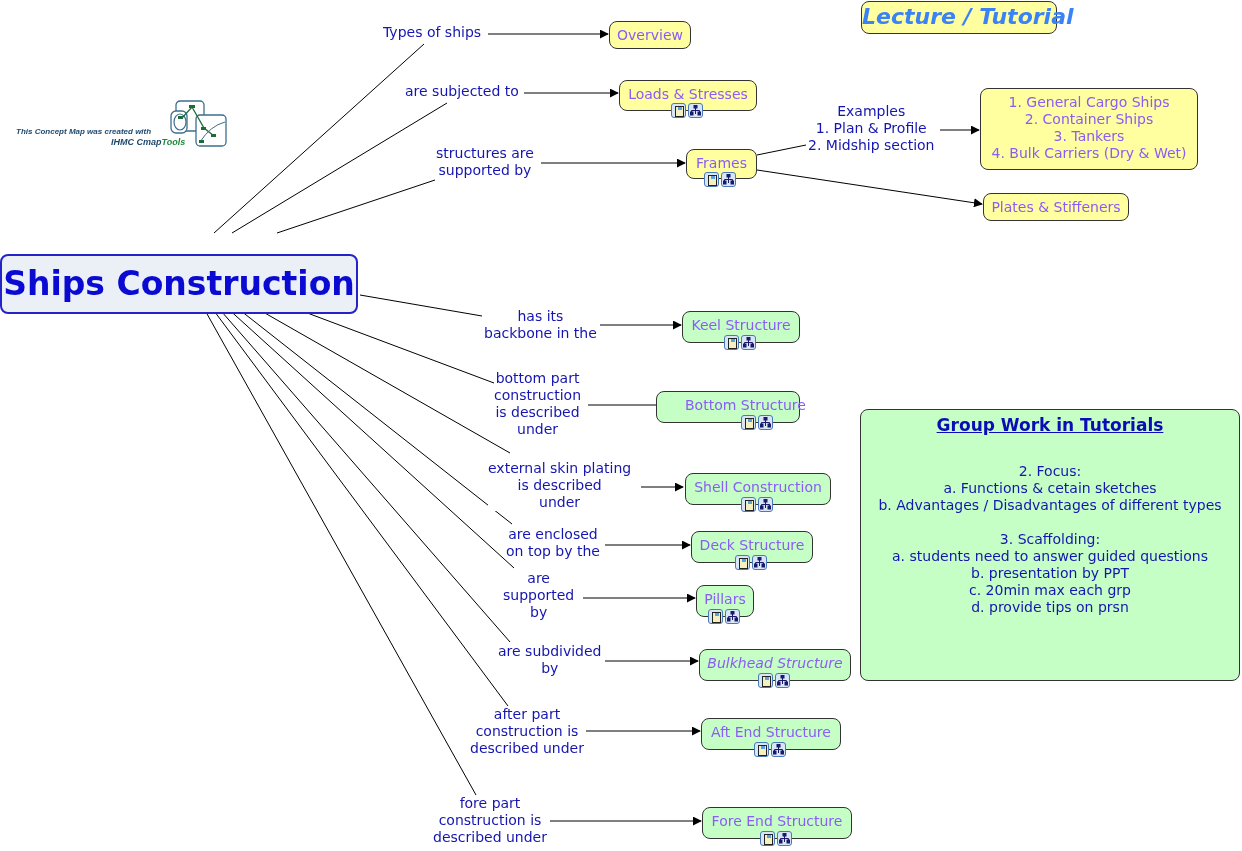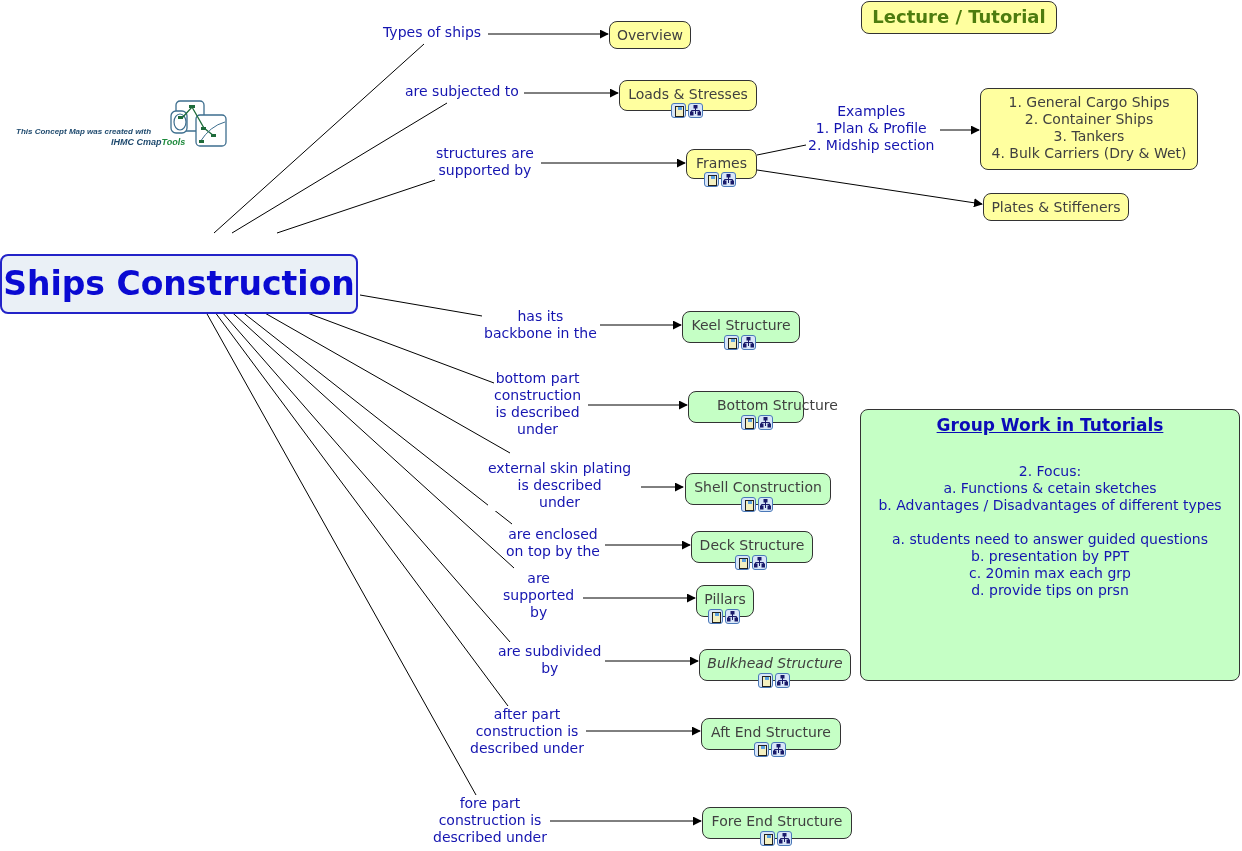--- a/index.html
+++ b/index.html
@@ -1,26 +1,26 @@
 <!DOCTYPE html>
 <html><head>
 <meta charset="utf-8">
 <style>
   html, body { margin:0; padding:0; background:#ffffff; }
   body { width:1242px; height:851px; position:relative; overflow:hidden;
          font-family:"DejaVu Sans", "Liberation Sans", sans-serif; }
   #edges { position:absolute; left:0; top:0; width:1242px; height:851px; }
   .node { position:absolute; box-sizing:border-box; border:1px solid #333;
-          border-radius:8px; color:#404040; font-size:14px; text-align:center;
+          border-radius:8px; color:#8b5cf6; font-size:14px; text-align:center;
           line-height:17px; white-space:nowrap; }
   .yellow { background:#ffff9f; }
   .green  { background:#c5ffc5; }
   .root { background:#eaf0f6; border:2px solid #2323c8; color:#0a0ad2;
           font-weight:bold; font-size:33px; line-height:56px; border-radius:8px; }
-  .title-node { font-weight:bold; font-size:18px; line-height:30px; color:#4d7c0f; }
+  .title-node { font-weight:bold; font-size:22px; line-height:30px; color:#3b82f6;font-style:italic; }
   .lbl { position:absolute; color:#1515b0; font-size:14px; line-height:17px;
          text-align:center; white-space:nowrap; background:#fff; }
   .icons { position:absolute; display:flex; gap:2px; }
   .ic { width:15px; height:15px; box-sizing:border-box; border:1px solid #4a78b8;
         border-radius:3px; background:#d8e6f8; position:relative; }
   .ic.doc::before { content:""; position:absolute; left:3px; top:2px; width:7px; height:9px;
         background:#f4f0c0; border:1px solid #222; }
   .ic.doc::after { content:""; position:absolute; left:6px; top:3px; width:4px; height:3px;
         background:#5aa0e0; }
   .ic.map svg { position:absolute; left:1px; top:1px; }
@@ -218,21 +218,21 @@
         <g stroke="#1a1a6a" stroke-width="1" fill="#1a1a6a">
           <rect x="4" y="0" width="3" height="3"></rect>
           <rect x="0" y="7" width="3" height="3"></rect>
           <rect x="8" y="7" width="3" height="3"></rect>
           <path d="M5.5 3 V5.5 M1.5 5.5 H9.5 M1.5 5.5 V7 M9.5 5.5 V7 M5.5 5.5 V9" fill="none"></path>
         </g>
       </svg>
     </span>
 </div>
 
-<div class="node green" style="left:688px;top:391px;width:116px;height:32px;line-height:27px;padding-left:28px;">
+<div class="node green" style="left:656px;top:391px;width:144px;height:32px;line-height:27px;padding-left:28px;">
   <span>Bottom Structure</span>
 </div>
 <div class="icons" style="left:741px;top:415px;">
   <span class="ic doc"></span>
   <span class="ic map">
       <svg width="11" height="11" viewBox="0 0 11 11">
         <g stroke="#1a1a6a" stroke-width="1" fill="#1a1a6a">
           <rect x="4" y="0" width="3" height="3"></rect>
           <rect x="0" y="7" width="3" height="3"></rect>
           <rect x="8" y="7" width="3" height="3"></rect>
@@ -345,18 +345,19 @@
 </div>
 
 <div class="group">
   <h2>Group Work in Tutorials</h2>
   <div style="height:10px"></div>
   <div class="gap"></div>
   <div class="ln">2. Focus:</div>
   <div class="ln">a. Functions &amp; cetain sketches</div>
   <div class="ln">b. Advantages / Disadvantages of different types</div>
   <div class="gap"></div>
+  <div class="ln">3. Scaffolding:</div>
   <div class="ln">a. students need to answer guided questions</div>
   <div class="ln">b. presentation by PPT</div>
   <div class="ln">c. 20min max each grp</div>
   <div class="ln">d. provide tips on prsn</div>
   <div class="gap"></div>
 </div>
 
 </body></html>

